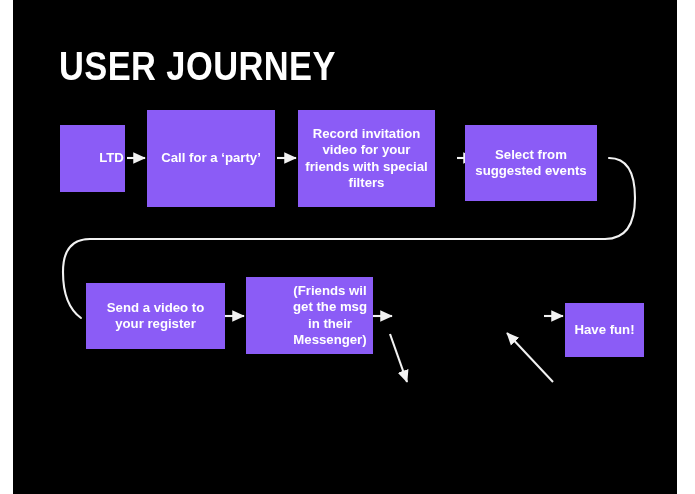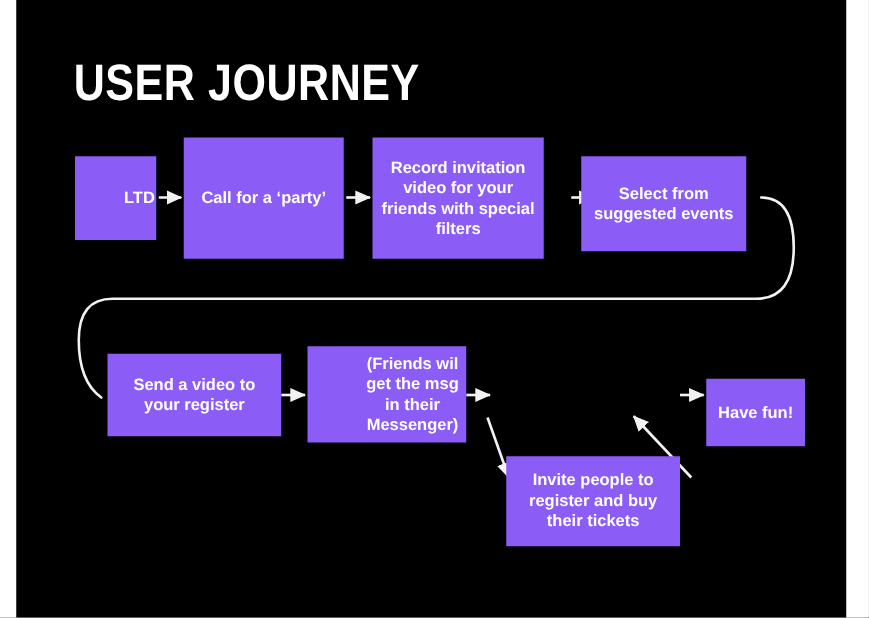--- a/index.html
+++ b/index.html
@@ -129,17 +129,14 @@
 
   <div class="node" style="left:233px; top:277px; width:127px; height:77px;padding-left:47px;">
     <span>(Friends wil get the msg in their Messenger)</span>
   </div>
 
 
   <div class="node" style="left:552px; top:270px; width:79px; height:54px;margin-top:33px;">
     <span>Have fun!</span>
   </div>
 
-  <div class="node" style="left:392px; top:365px; width:139px; height:72px;">
-    <span>Invite people to register and buy their tickets</span>
-  </div>
 
 </div>
 
 </body></html>

